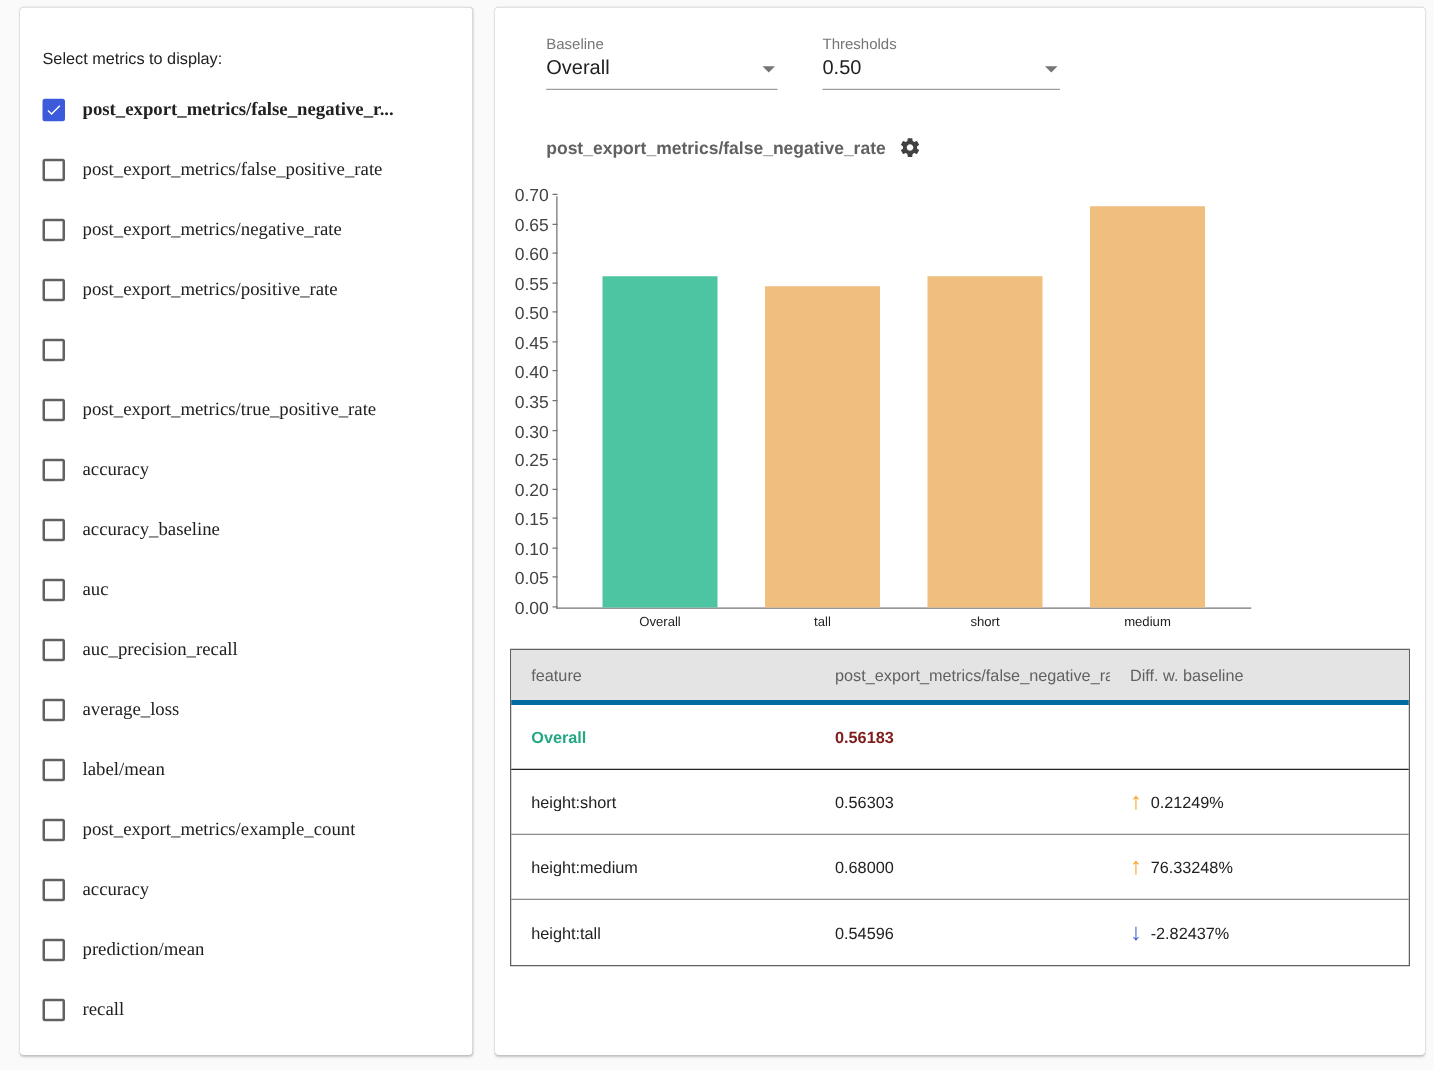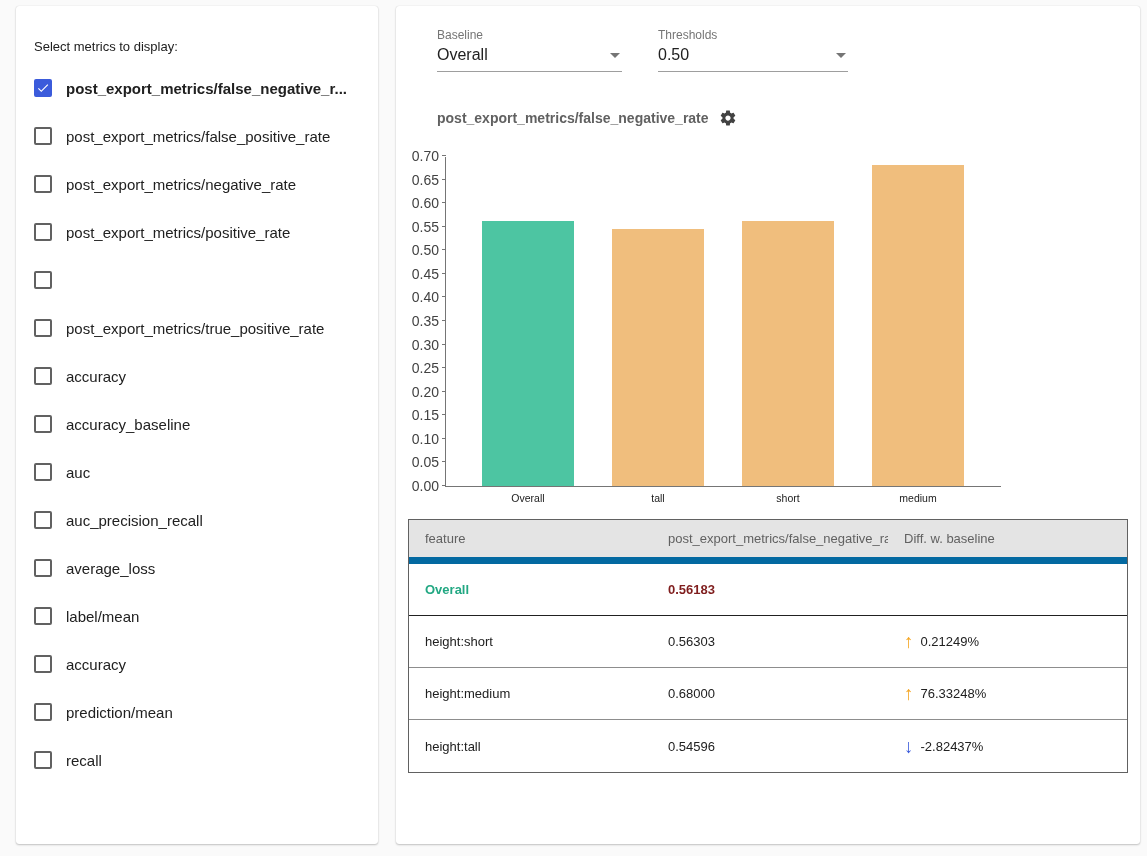--- a/index.html
+++ b/index.html
@@ -14,21 +14,21 @@
     position: absolute;
     background: #fff;
     border-radius: 3px;
     box-shadow: 0 1px 2px rgba(0,0,0,0.22), 0 0 1px rgba(0,0,0,0.18);
   }
   .left-card  { left: 16px;  top: 6px; width: 362px; height: 838px; }
   .right-card { left: 396px; top: 6px; width: 744px; height: 838px; }
 
   
   .panel-title { position: absolute; top: 33px; left: 18px; font-size: 13px; color: #212121; }
-  .metrics-list { position: absolute; top: 58px; left: 18px; right: 6px; }
+  .metrics-list { position: absolute; top: 58px; left: 18px; right: 6px; font-family: Liberation Serif, serif; }
   .metric-item { height: 48px; display: flex; align-items: center; cursor: pointer; }
   .cb {
     width: 18px; height: 18px; flex: none;
     border: 2px solid #616161; border-radius: 2px;
     margin-right: 14px;
     display: flex; align-items: center; justify-content: center;
   }
   .metric-label { font-size: 15px; color: #212121; white-space: nowrap; overflow: hidden; }
   .bold { font-weight: 700; }
 
@@ -62,21 +62,21 @@
   }
   .ytick-mark { position: absolute; left: -4px; width: 4px; height: 1px; background: #757575; }
   .bar { position: absolute; bottom: 0; width: 92px; }
   .xtick-label {
     position: absolute; top: calc(100% + 6px); width: 120px;
     text-align: center; font-size: 10.5px; color: #212121;
   }
 
   
   .mtable { position: absolute; left: 12px; top: 513px; width: 720px; border: 1px solid #616161; background: #fff; }
-  .thead { display: flex; height: 44px; background: #e4e4e4; border-bottom: 7px solid #0369a1; align-items: center; }
+  .thead { display: flex; height: 44px; background: #e4e4e4; border-bottom: 4px solid #0369a1; align-items: center; }
   .trow  { display: flex; height: 52px; align-items: center; border-bottom: 1px solid #8d8d8d; }
   .trow:last-child { border-bottom: none; }
   .baseline-row { border-bottom: 1px solid #212121; }
   .tcell { padding-left: 16px; font-size: 13px; color: #212121; white-space: nowrap; overflow: hidden; }
   .c1 { width: 243px; }
   .c2 { width: 236px; }
   .c3 { flex: 1; display: flex; align-items: center; gap: 7px; }
   .th { color: #616161; font-weight: 400; }
   .arrow { font-size: 19px; font-weight: 700; line-height: 1; }
 </style>
@@ -129,20 +129,24 @@
         <span class="cb"></span>
         <span class="metric-label">auc_precision_recall</span>
       </div>
       <div class="metric-item">
         <span class="cb"></span>
         <span class="metric-label">average_loss</span>
       </div>
       <div class="metric-item">
         <span class="cb"></span>
         <span class="metric-label">label/mean</span>
+      </div>
+      <div class="metric-item">
+        <span class="cb"></span>
+        <span class="metric-label">post_export_metrics/example_count</span>
       </div>
       <div class="metric-item">
         <span class="cb"></span>
         <span class="metric-label">accuracy</span>
       </div>
       <div class="metric-item">
         <span class="cb"></span>
         <span class="metric-label">prediction/mean</span>
       </div>
       <div class="metric-item">

